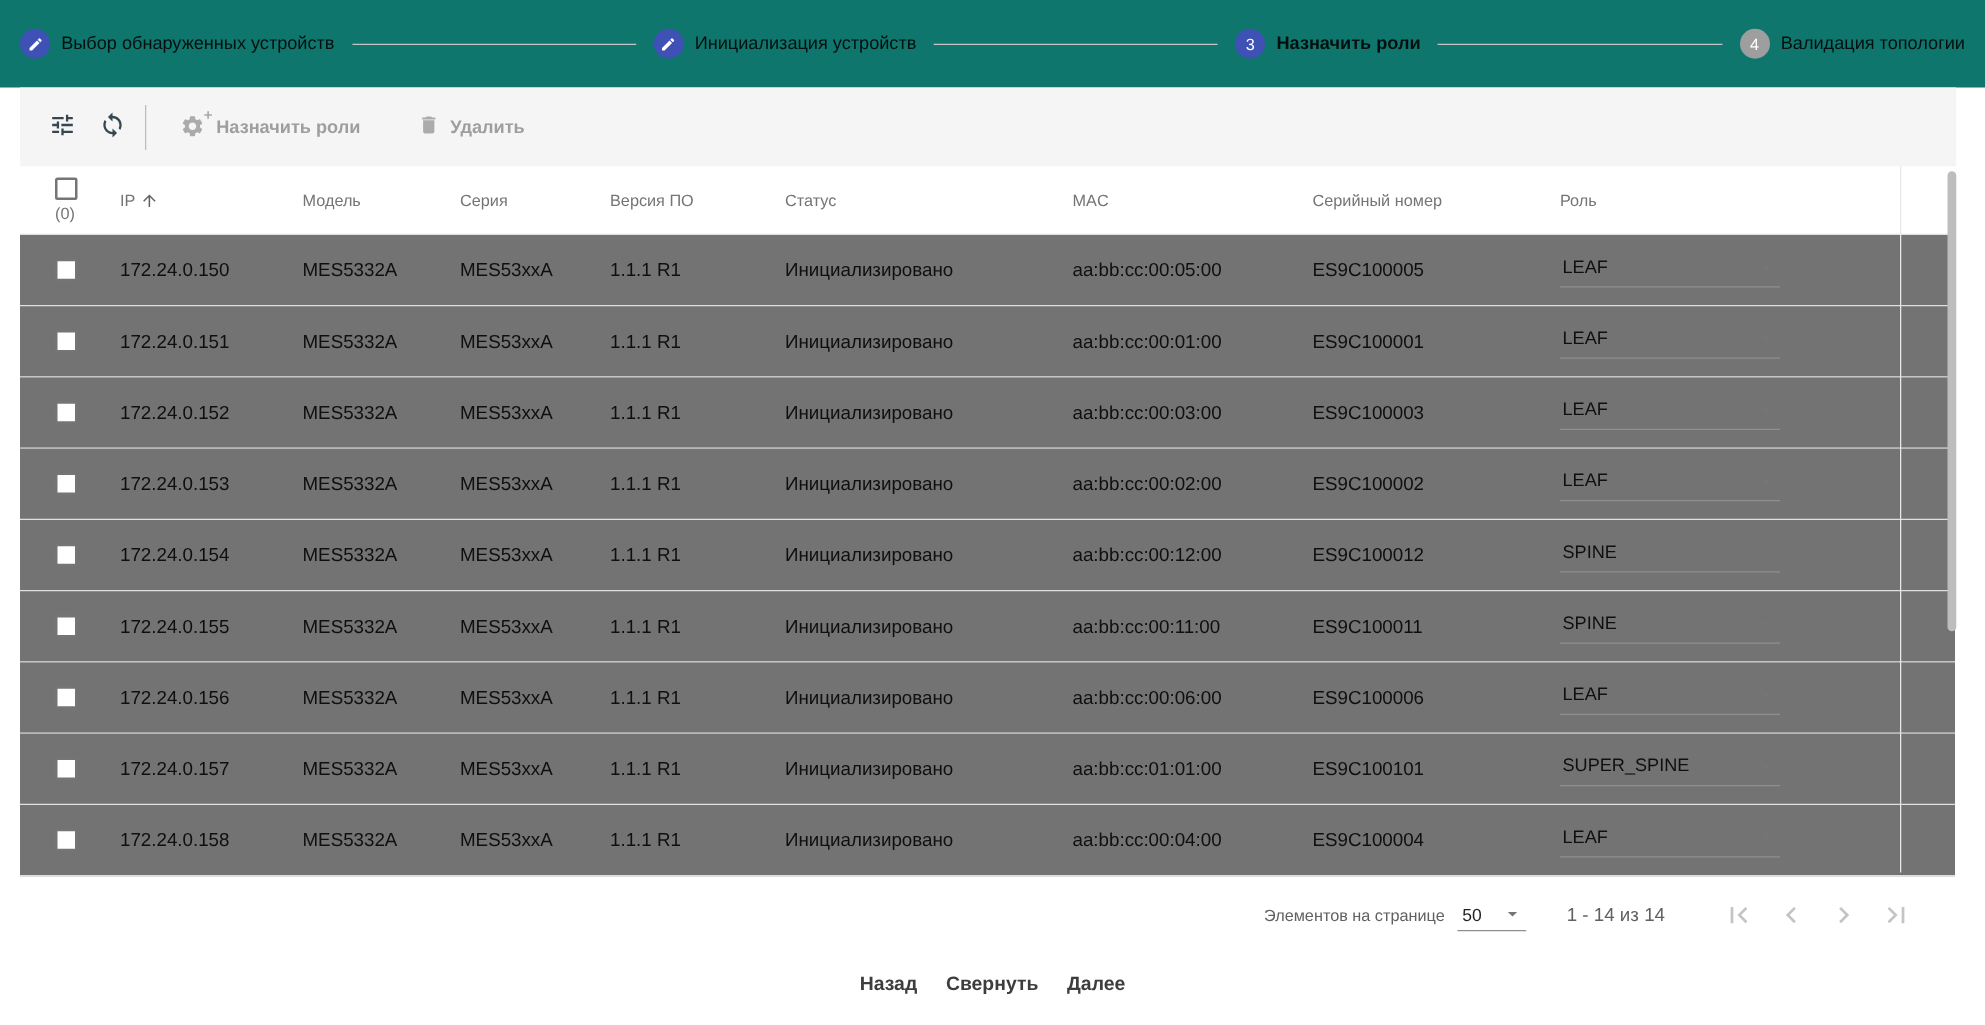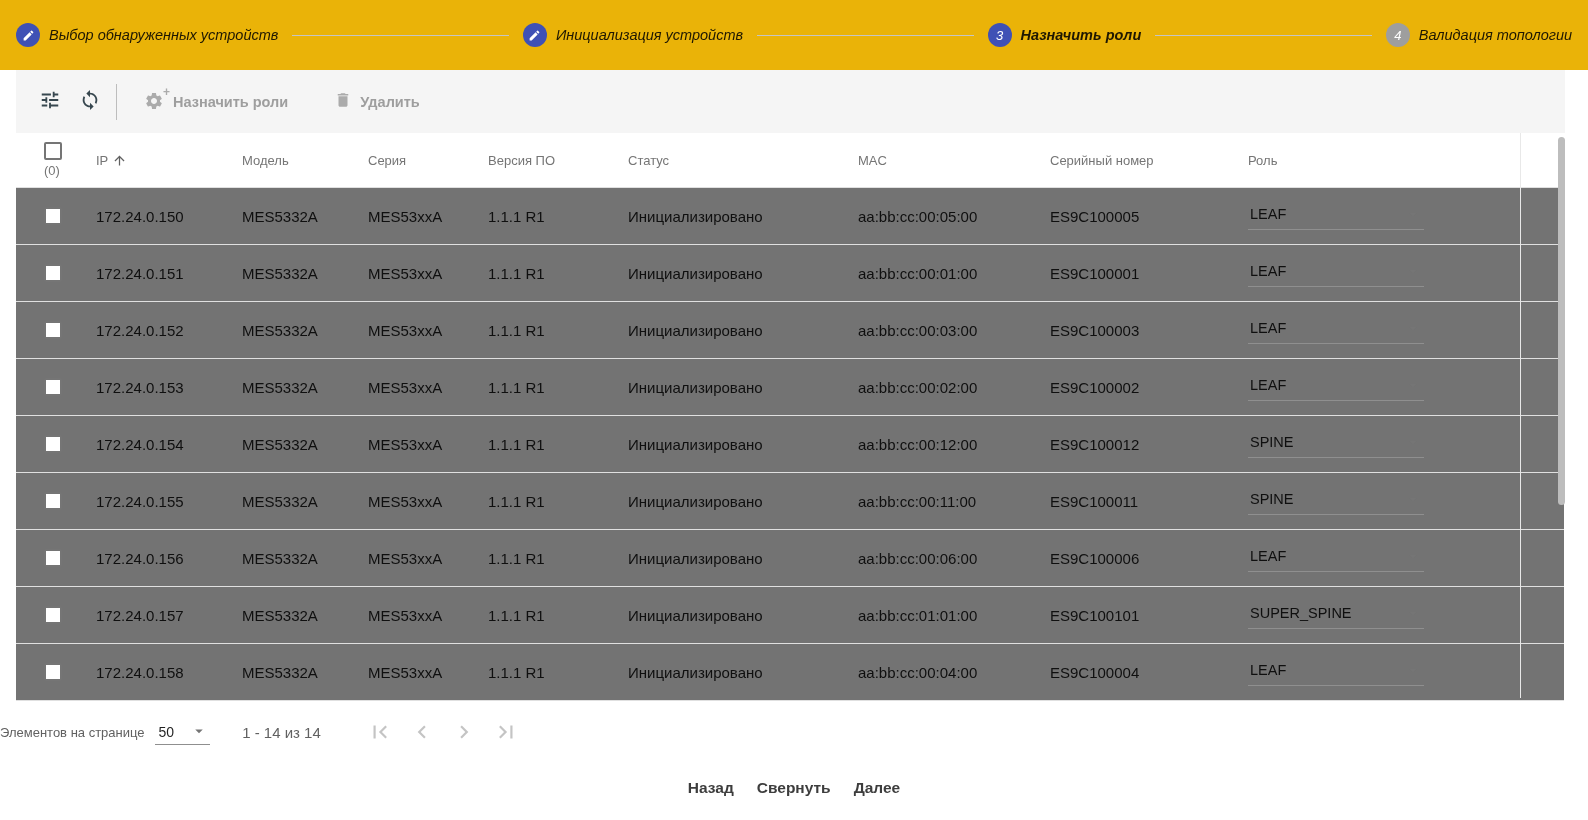--- a/index.html
+++ b/index.html
@@ -1,21 +1,21 @@
 <!DOCTYPE html>
 <html><head>
 <meta charset="utf-8">
 <style>
   * { margin:0; padding:0; box-sizing:border-box; }
   html,body { width:1588px; height:820px; background:#fff; overflow:hidden;
               font-family:"Liberation Sans", sans-serif; color:rgba(0,0,0,.87); }
   .app { position:relative; width:1588px; height:820px; }
 
   
-  .stepper { height:70px; display:flex; align-items:center; padding:0 16px; background:#eab308;font-style:italic; }
+  .stepper { height:70px; display:flex; align-items:center; padding:0 16px; background:#0f766e; }
   .step { display:flex; align-items:center; gap:9px; white-space:nowrap; cursor:pointer; }
   .step-circle { width:24px; height:24px; border-radius:50%; display:flex; align-items:center;
                  justify-content:center; color:#fff; font-size:13px; flex:0 0 auto; }
   .step-circle.done, .step-circle.active { background:#3F51B5; }
   .step-circle.pending { background:#9E9E9E; }
   .step-label { font-size:14.5px; color:rgba(0,0,0,.87); }
   .step-label.active { font-weight:bold; }
   .connector { flex:1 1 auto; height:1px; background:#c5c5c5; margin:0 14px; }
 
   
@@ -50,21 +50,21 @@
   .role-select { width:176px; display:flex; align-items:center; justify-content:space-between;
                  border-bottom:1px solid #8f8f8f; padding:2px 2px 6px 2px; cursor:pointer; }
   .role-select .role-val { font-size:14.5px; color:rgba(0,0,0,.87); }
   .caret svg { fill:#757575; display:block; }
 
   .col-edge-line { position:absolute; left:1520px; top:133px; width:1px; height:565px; background:#e8e8e8; }
   .scrollbar-thumb { position:absolute; right:23px; top:137px; width:7px; height:368px;
                      background:#bdbdbd; border-radius:4px; cursor:grab; }
 
   
-  .pagination { height:62px; display:flex; align-items:center; 
+  .pagination { height:62px; display:flex; align-items:center; justify-content:flex-end;
                 padding-right:58px; }
   .pp-label { font-size:13px; color:#616161; }
   .pp-select { display:flex; align-items:end; gap:16px; border-bottom:1px solid #8f8f8f;
                margin:0 10px 0 10px; padding:2px 2px 4px 4px; cursor:pointer; }
   .pp-select .pp-val { font-size:14px; color:rgba(0,0,0,.87); }
   .pp-range { font-size:15px; color:#616161; margin-left:22px; }
   .pp-nav { display:flex; align-items:center; gap:16px; margin-left:46px; }
   .pp-nav .nav-btn { background:none; border:none; width:26px; height:26px; display:flex;
                      align-items:center; justify-content:center; cursor:default; }
   .pp-nav svg { fill:#c4c4c4; }

